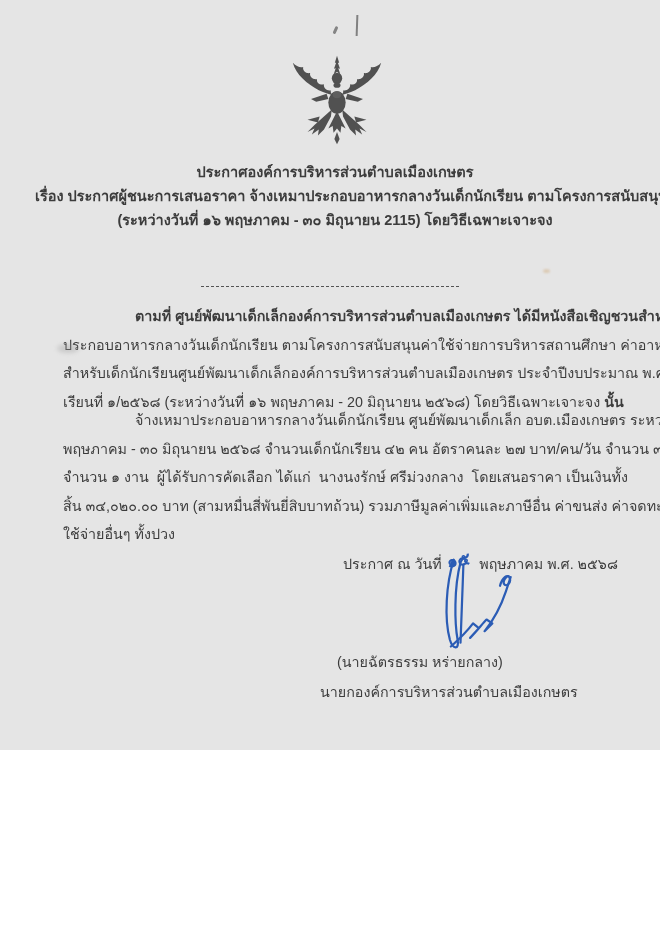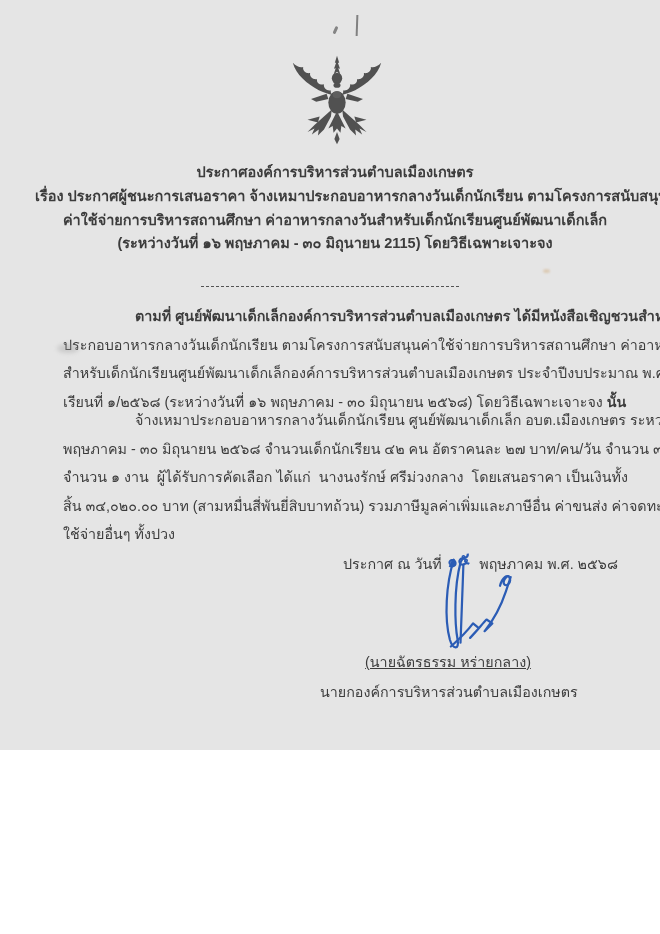--- a/index.html
+++ b/index.html
@@ -37,22 +37,22 @@
     position:absolute;left:343px;top:549px;
     font-size:14.3px;color:#3c3c3c;white-space:nowrap;
   }
   .hand-day{
     display:inline-block;color:#2b5cb5;font-size:17px;font-weight:700;
     transform:rotate(-9deg) translateY(-3px);margin:0 5px 0 1px;
     font-family:"DejaVu Sans",sans-serif;
   }
   .signature{position:absolute;left:420px;top:553px;width:108px;height:108px;}
   .signer-name{
-    position:absolute;left:337px;top:651px;width:222px;text-align:center;
-    font-size:14.3px;color:#3c3c3c;white-space:nowrap;text-decoration:underline;
+    position:absolute;left:337px;top:651px;width:222px;
+    font-size:14.3px;color:#3c3c3c;white-space:nowrap;
   }
   .signer-title{
     position:absolute;left:320px;top:681px;width:256px;text-align:right;
     font-size:14.3px;color:#3c3c3c;white-space:nowrap;
   }
   
   .artifact{position:absolute;}
   .a-tick{left:334px;top:26px;width:2.5px;height:8px;background:#6c6c6c;border-radius:2px;transform:rotate(24deg);opacity:.8;}
   .a-stroke{left:356px;top:15px;width:2.2px;height:21px;background:#707070;transform:rotate(2deg);opacity:.85;}
   .a-smudge{left:57px;top:344px;width:22px;height:9px;background:#9a9a9a;opacity:.35;border-radius:50%;filter:blur(2px);}
@@ -101,31 +101,30 @@
 
         <polygon points="40,72 26,76 38,79"></polygon>
         <polygon points="80,72 94,76 82,79"></polygon>
       </g>
     </svg>
   </div>
 
   <div class="title-block">
     <div class="title-line">ประกาศองค์การบริหารส่วนตำบลเมืองเกษตร</div>
     <div class="title-line">เรื่อง ประกาศผู้ชนะการเสนอราคา จ้างเหมาประกอบอาหารกลางวันเด็กนักเรียน ตามโครงการสนับสนุน</div>
-    <div class="title-line">ค่าใช้จ่ายการบริหารสถานศึกษา ค่าอาหารกลางวันสำหรับเด็กนักเรียนศูนย์พัฒนาเด็กเล็ก</div>
     <div class="title-line">(ระหว่างวันที่ ๑๖ พฤษภาคม - ๓๐ มิถุนายน 2115) โดยวิธีเฉพาะเจาะจง</div>
   </div>
 
   <div class="divider"></div>
 
   <div class="para para1">
       <div class="doc-line indent"><span class="bold">ตามที่ ศูนย์พัฒนาเด็กเล็กองค์การบริหารส่วนตำบลเมืองเกษตร ได้มีหนังสือเชิญชวนสำหรับ </span></div>
       <div class="doc-line"><span>ประกอบอาหารกลางวันเด็กนักเรียน ตามโครงการสนับสนุนค่าใช้จ่ายการบริหารสถานศึกษา ค่าอาหารกลางวัน</span></div>
       <div class="doc-line"><span>สำหรับเด็กนักเรียนศูนย์พัฒนาเด็กเล็กองค์การบริหารส่วนตำบลเมืองเกษตร ประจำปีงบประมาณ พ.ศ. ๒๕๖๘ ภาค</span></div>
-      <div class="doc-line"><span>เรียนที่ ๑/๒๕๖๘ (ระหว่างวันที่ ๑๖ พฤษภาคม - ๓๐ มิถุนายน ๒๕๖๘) โดยวิธีเฉพาะเจาะจง </span><span class="bold">นั้น</span></div>
+      <div class="doc-line"><span>เรียนที่ ๑/๒๕๖๘ (ระหว่างวันที่ ๑๖ พฤษภาคม - 20 มิถุนายน ๒๕๖๘) โดยวิธีเฉพาะเจาะจง </span><span class="bold">นั้น</span></div>
     </div>
   <div class="para para2">
       <div class="doc-line indent"><span>จ้างเหมาประกอบอาหารกลางวันเด็กนักเรียน ศูนย์พัฒนาเด็กเล็ก อบต.เมืองเกษตร ระหว่างวันที่ ๑๖</span></div>
       <div class="doc-line"><span>พฤษภาคม - ๓๐ มิถุนายน ๒๕๖๘ จำนวนเด็กนักเรียน ๔๒ คน อัตราคนละ ๒๗ บาท/คน/วัน จำนวน ๓๐ วัน</span></div>
       <div class="doc-line"><span>จำนวน ๑ งาน  ผู้ได้รับการคัดเลือก ได้แก่  นางนงรักษ์ ศรีม่วงกลาง  โดยเสนอราคา เป็นเงินทั้ง</span></div>
       <div class="doc-line"><span>สิ้น ๓๔,๐๒๐.๐๐ บาท (สามหมื่นสี่พันยี่สิบบาทถ้วน) รวมภาษีมูลค่าเพิ่มและภาษีอื่น ค่าขนส่ง ค่าจดทะเบียน และค่า</span></div>
       <div class="doc-line"><span>ใช้จ่ายอื่นๆ ทั้งปวง</span></div>
     </div>
 
   <div class="date-line">

